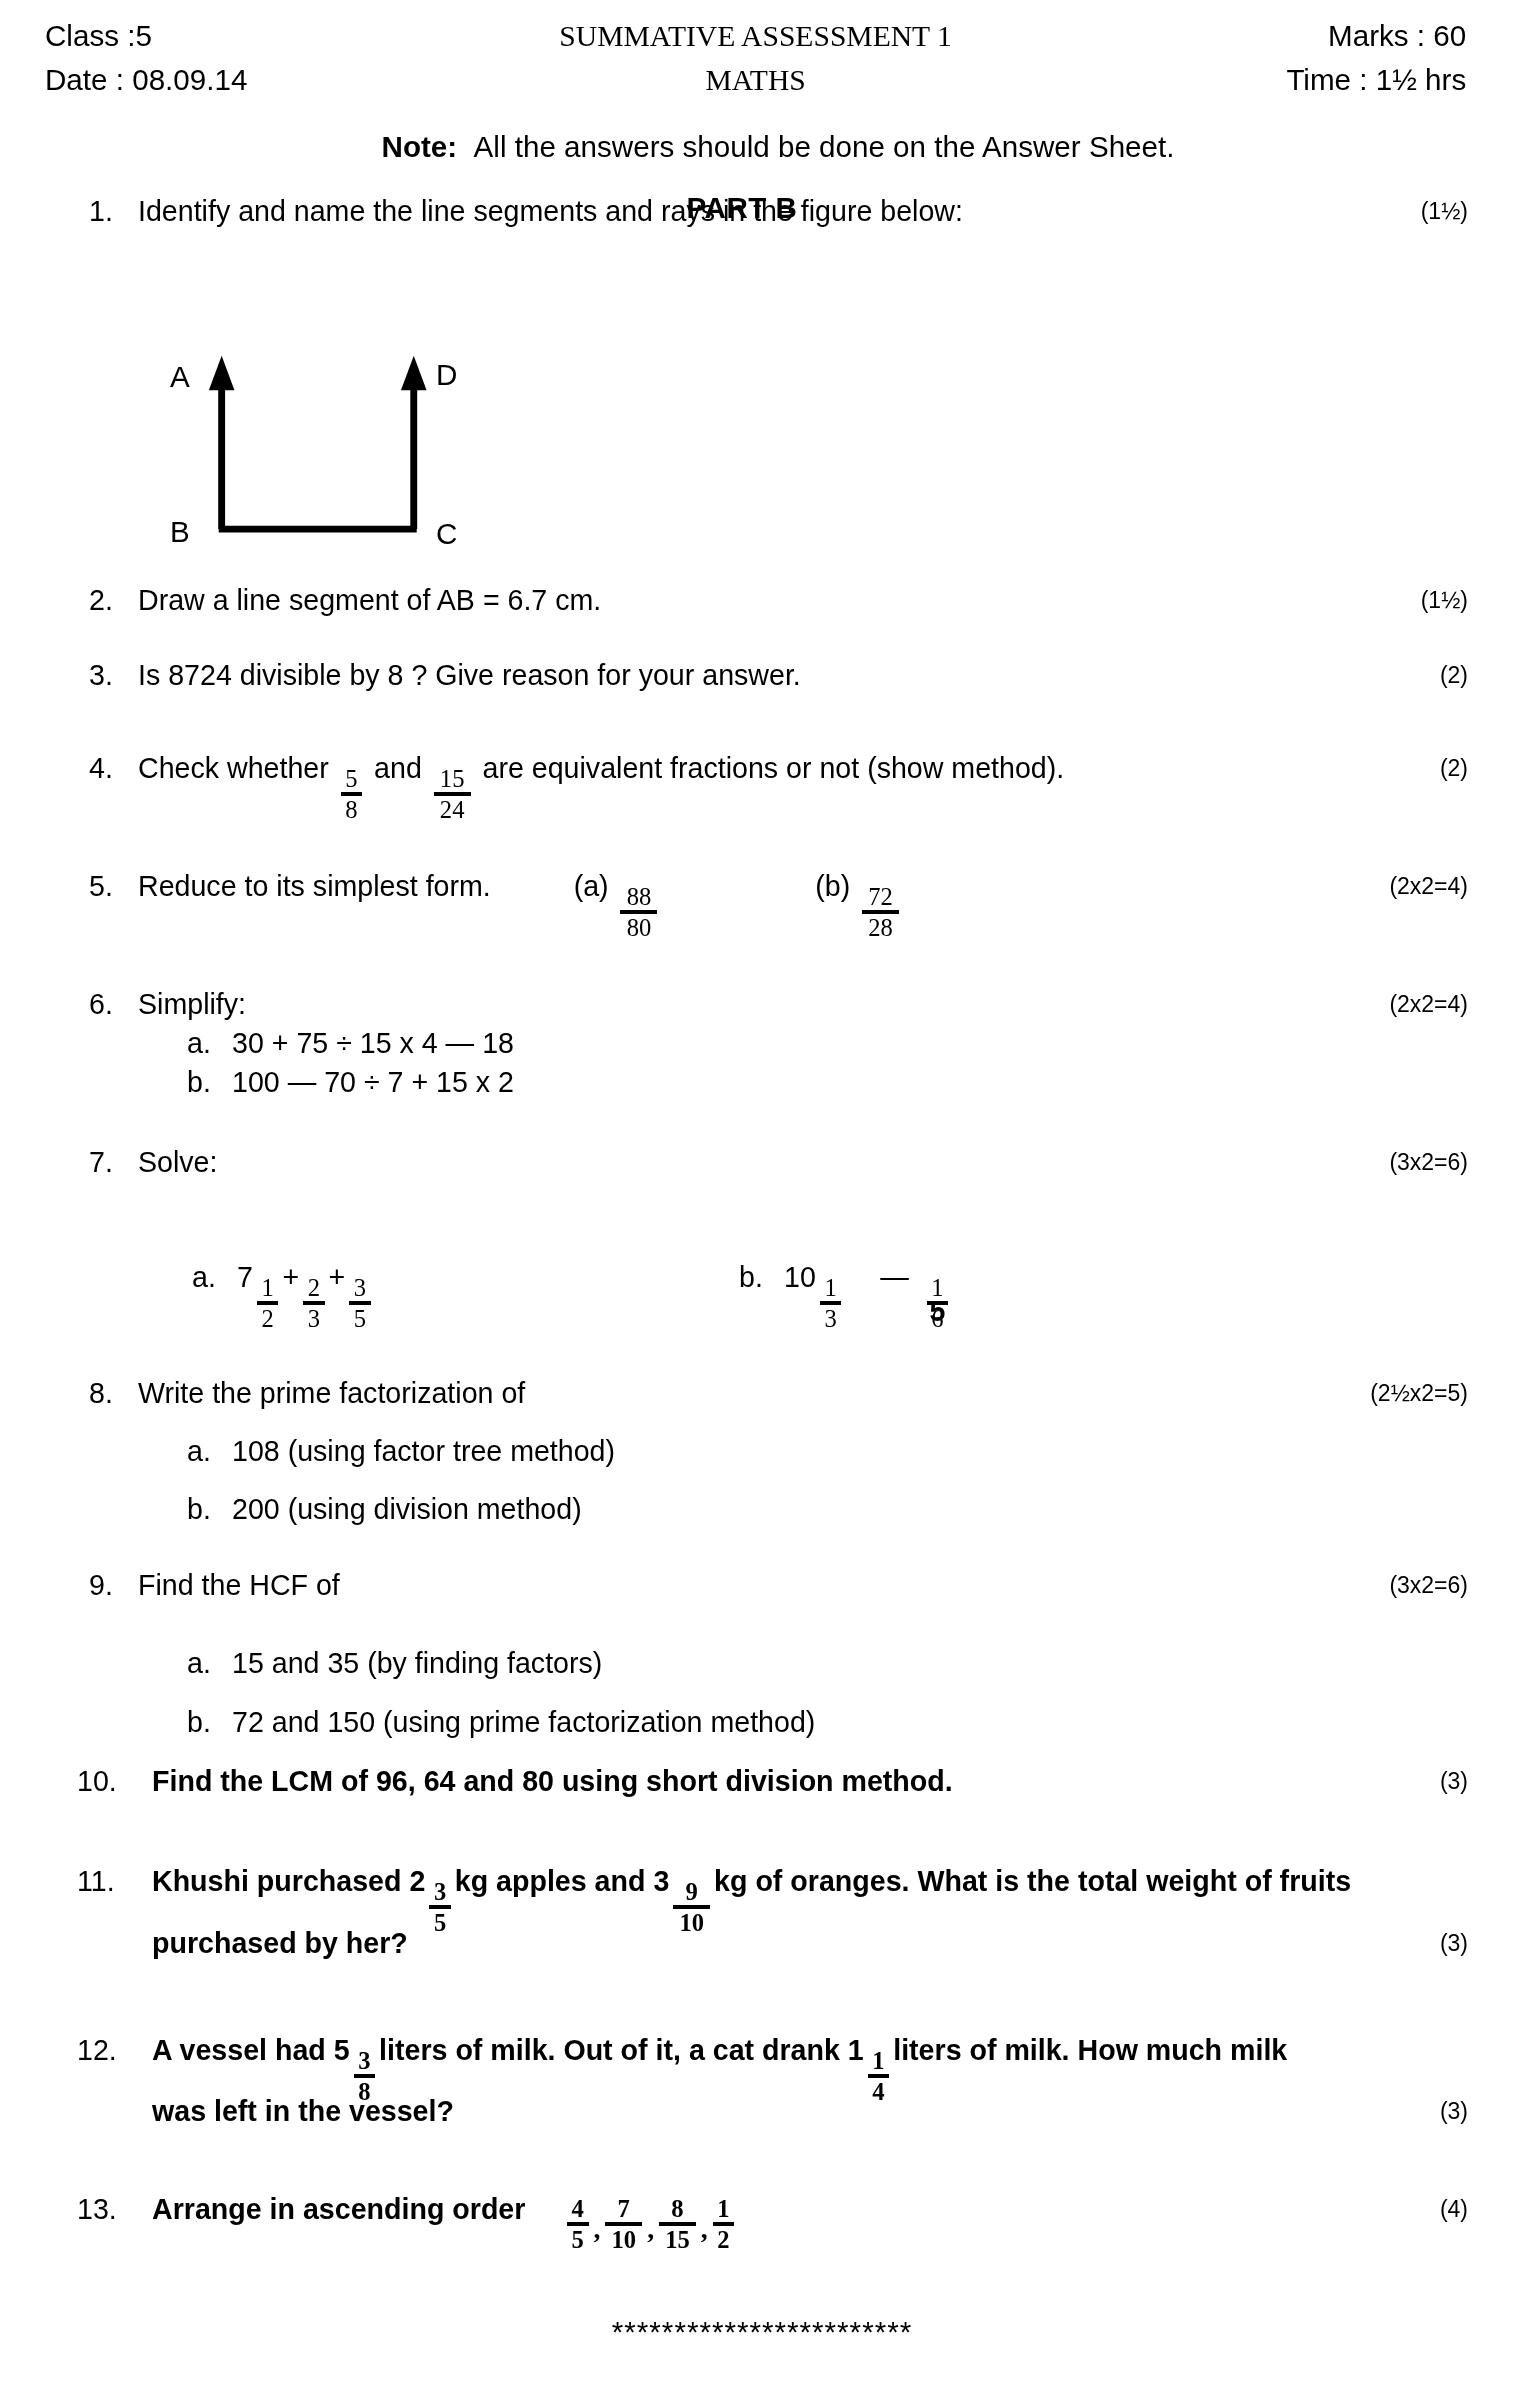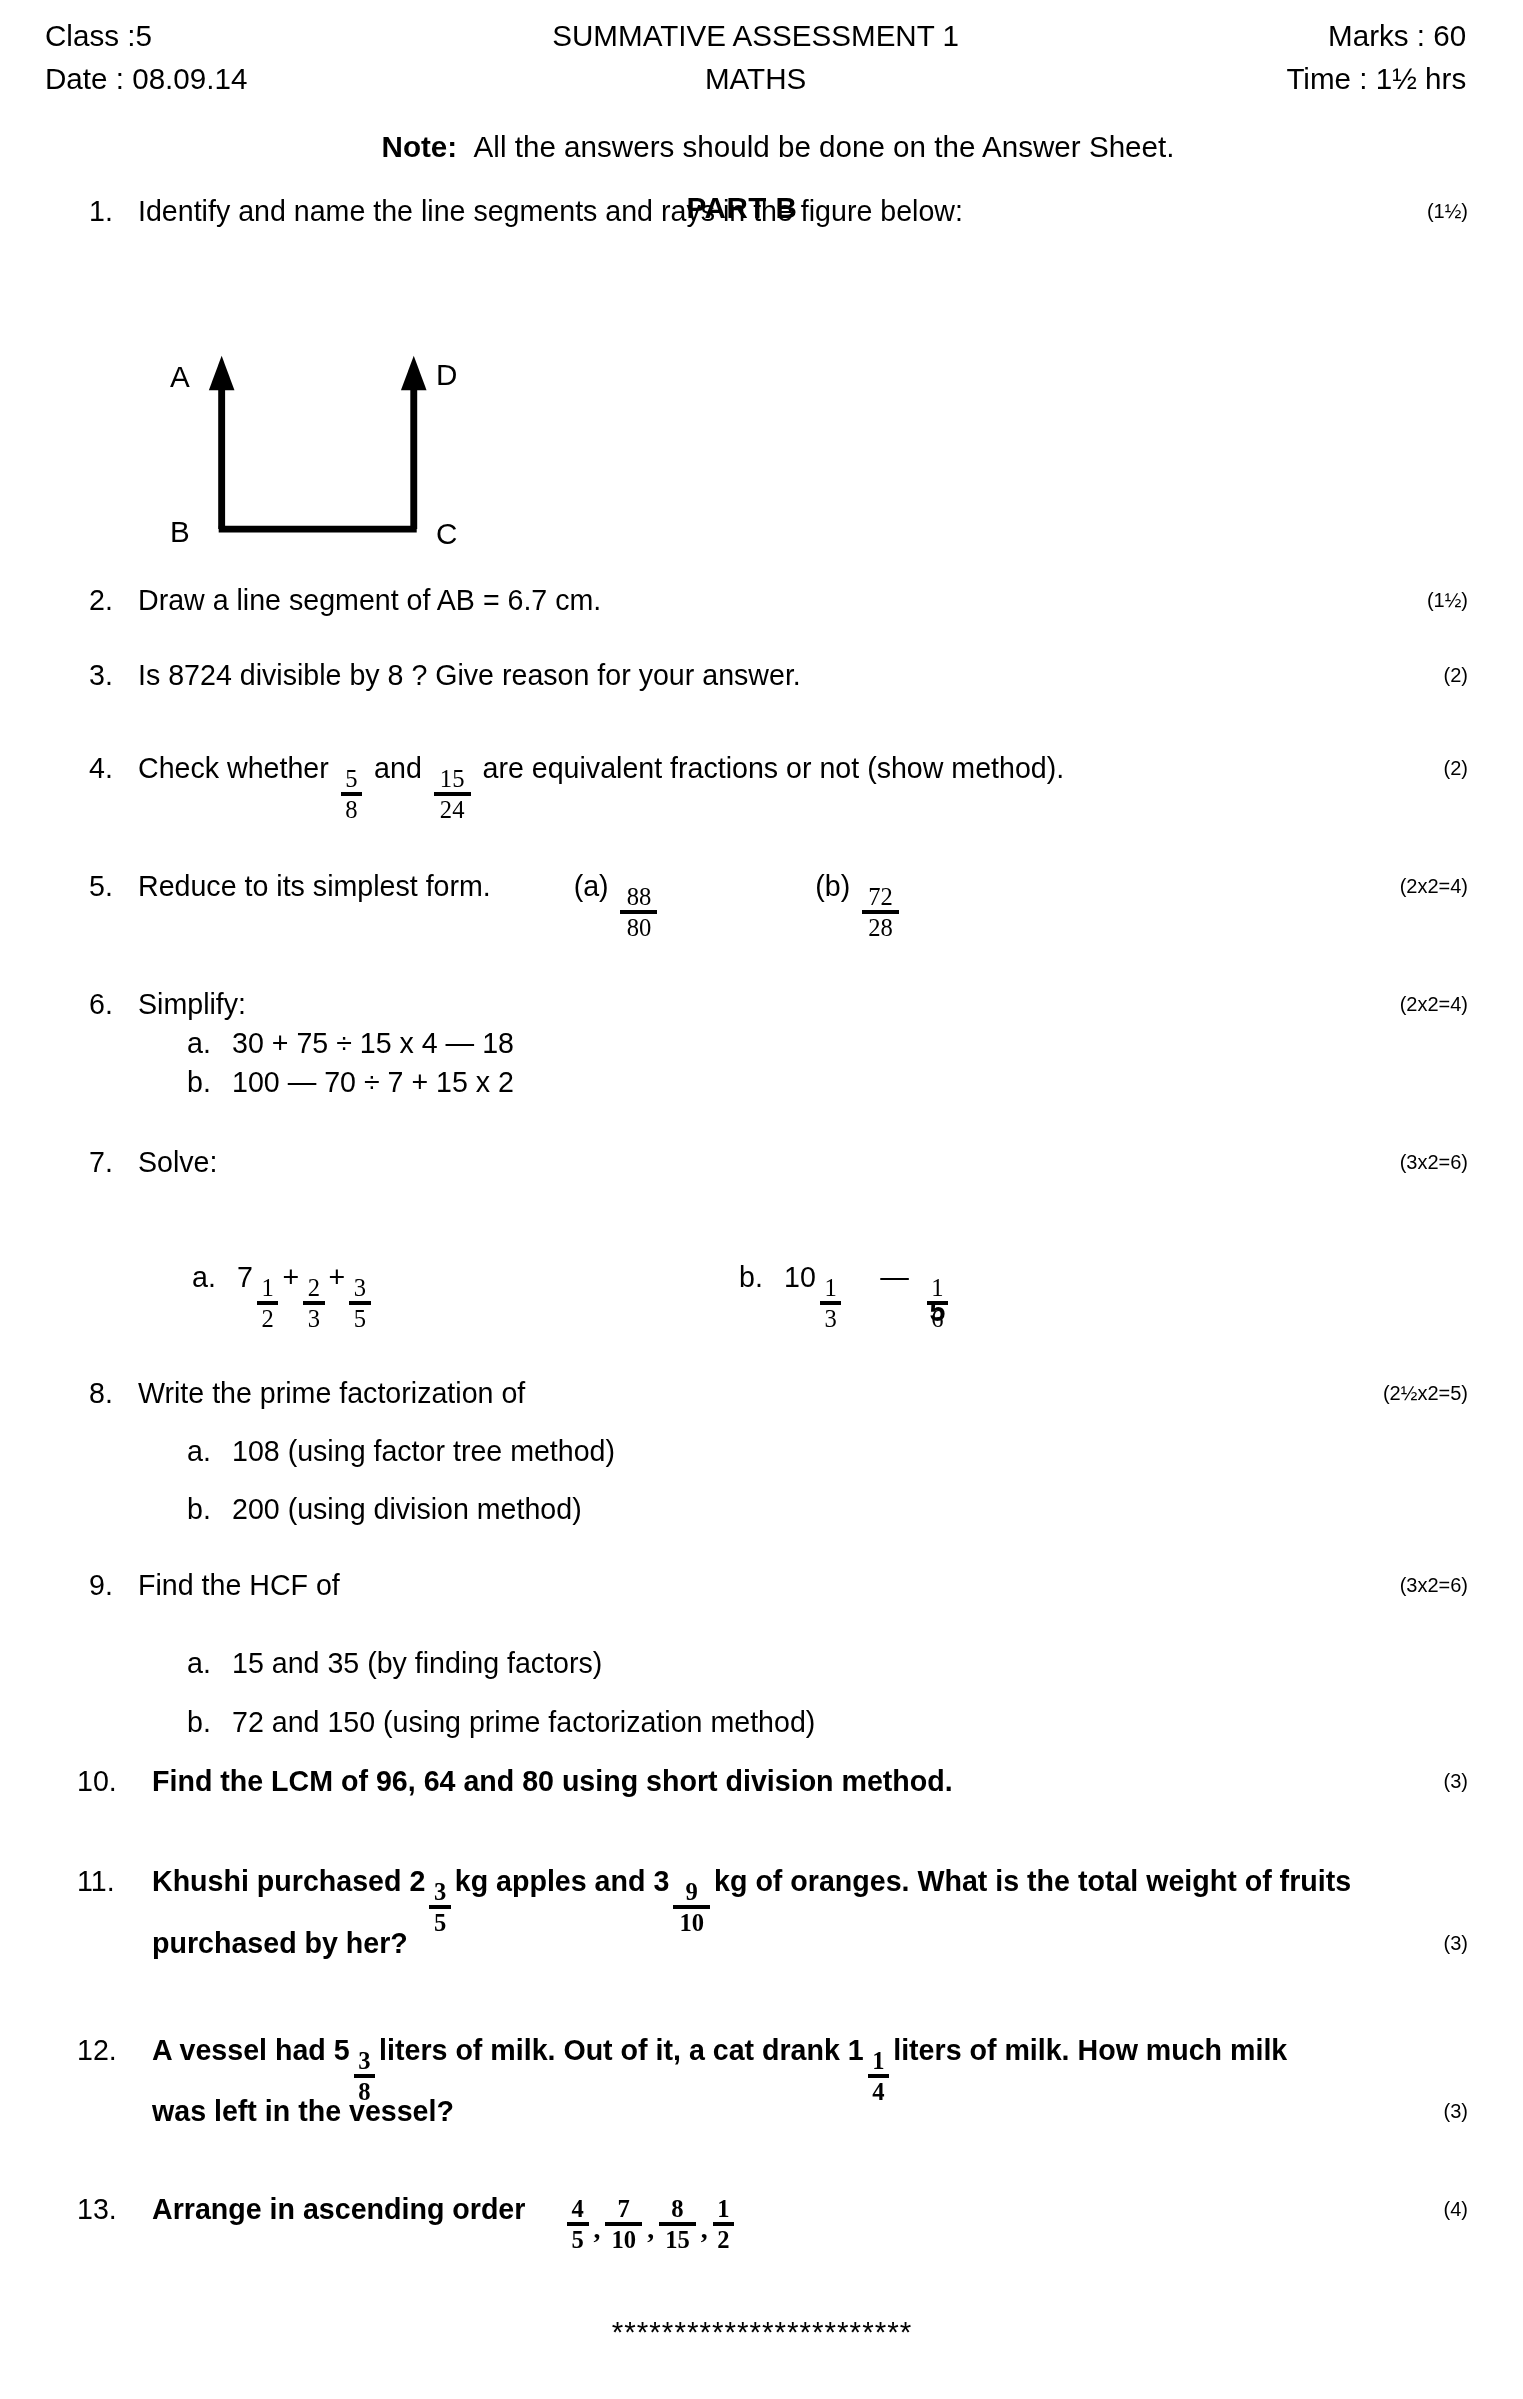--- a/index.html
+++ b/index.html
@@ -32,21 +32,21 @@
     width: 1433px;
   }
   .header-row {
     display: flex;
     align-items: baseline;
     font-size: 29.6px;
     line-height: 43px;
     white-space: nowrap;
   }
   .hdr-left   { width: 374px; text-align: left; }
-  .hdr-center { flex: 1; text-align: center; }
+  .hdr-center { flex: 1; text-align: center; font-family: Liberation Serif, serif; }
   .hdr-right  { width: 374px; text-align: right; padding-right: 11.8px; }
 
   .note-line {
     position: absolute;
     left: 16px;
     top: 126px;
     width: 1524px;
     text-align: center;
     font-size: 29.6px;
     line-height: 41px;
@@ -84,21 +84,21 @@
     position: absolute;
     left: 138px;
     font-size: 28.6px;
     line-height: 39px;
     white-space: nowrap;
   }
   .q-body.ind { left: 152px; font-weight: bold; }
   .q-marks {
     position: absolute;
     right: 56px;
-    font-size: 20px;
+    font-size: 23px;
     line-height: 39px;
     text-align: center;
     white-space: nowrap;
   }
   .sub {
     position: absolute;
     left: 187px;
     font-size: 28.6px;
     line-height: 39px;
     white-space: nowrap;

